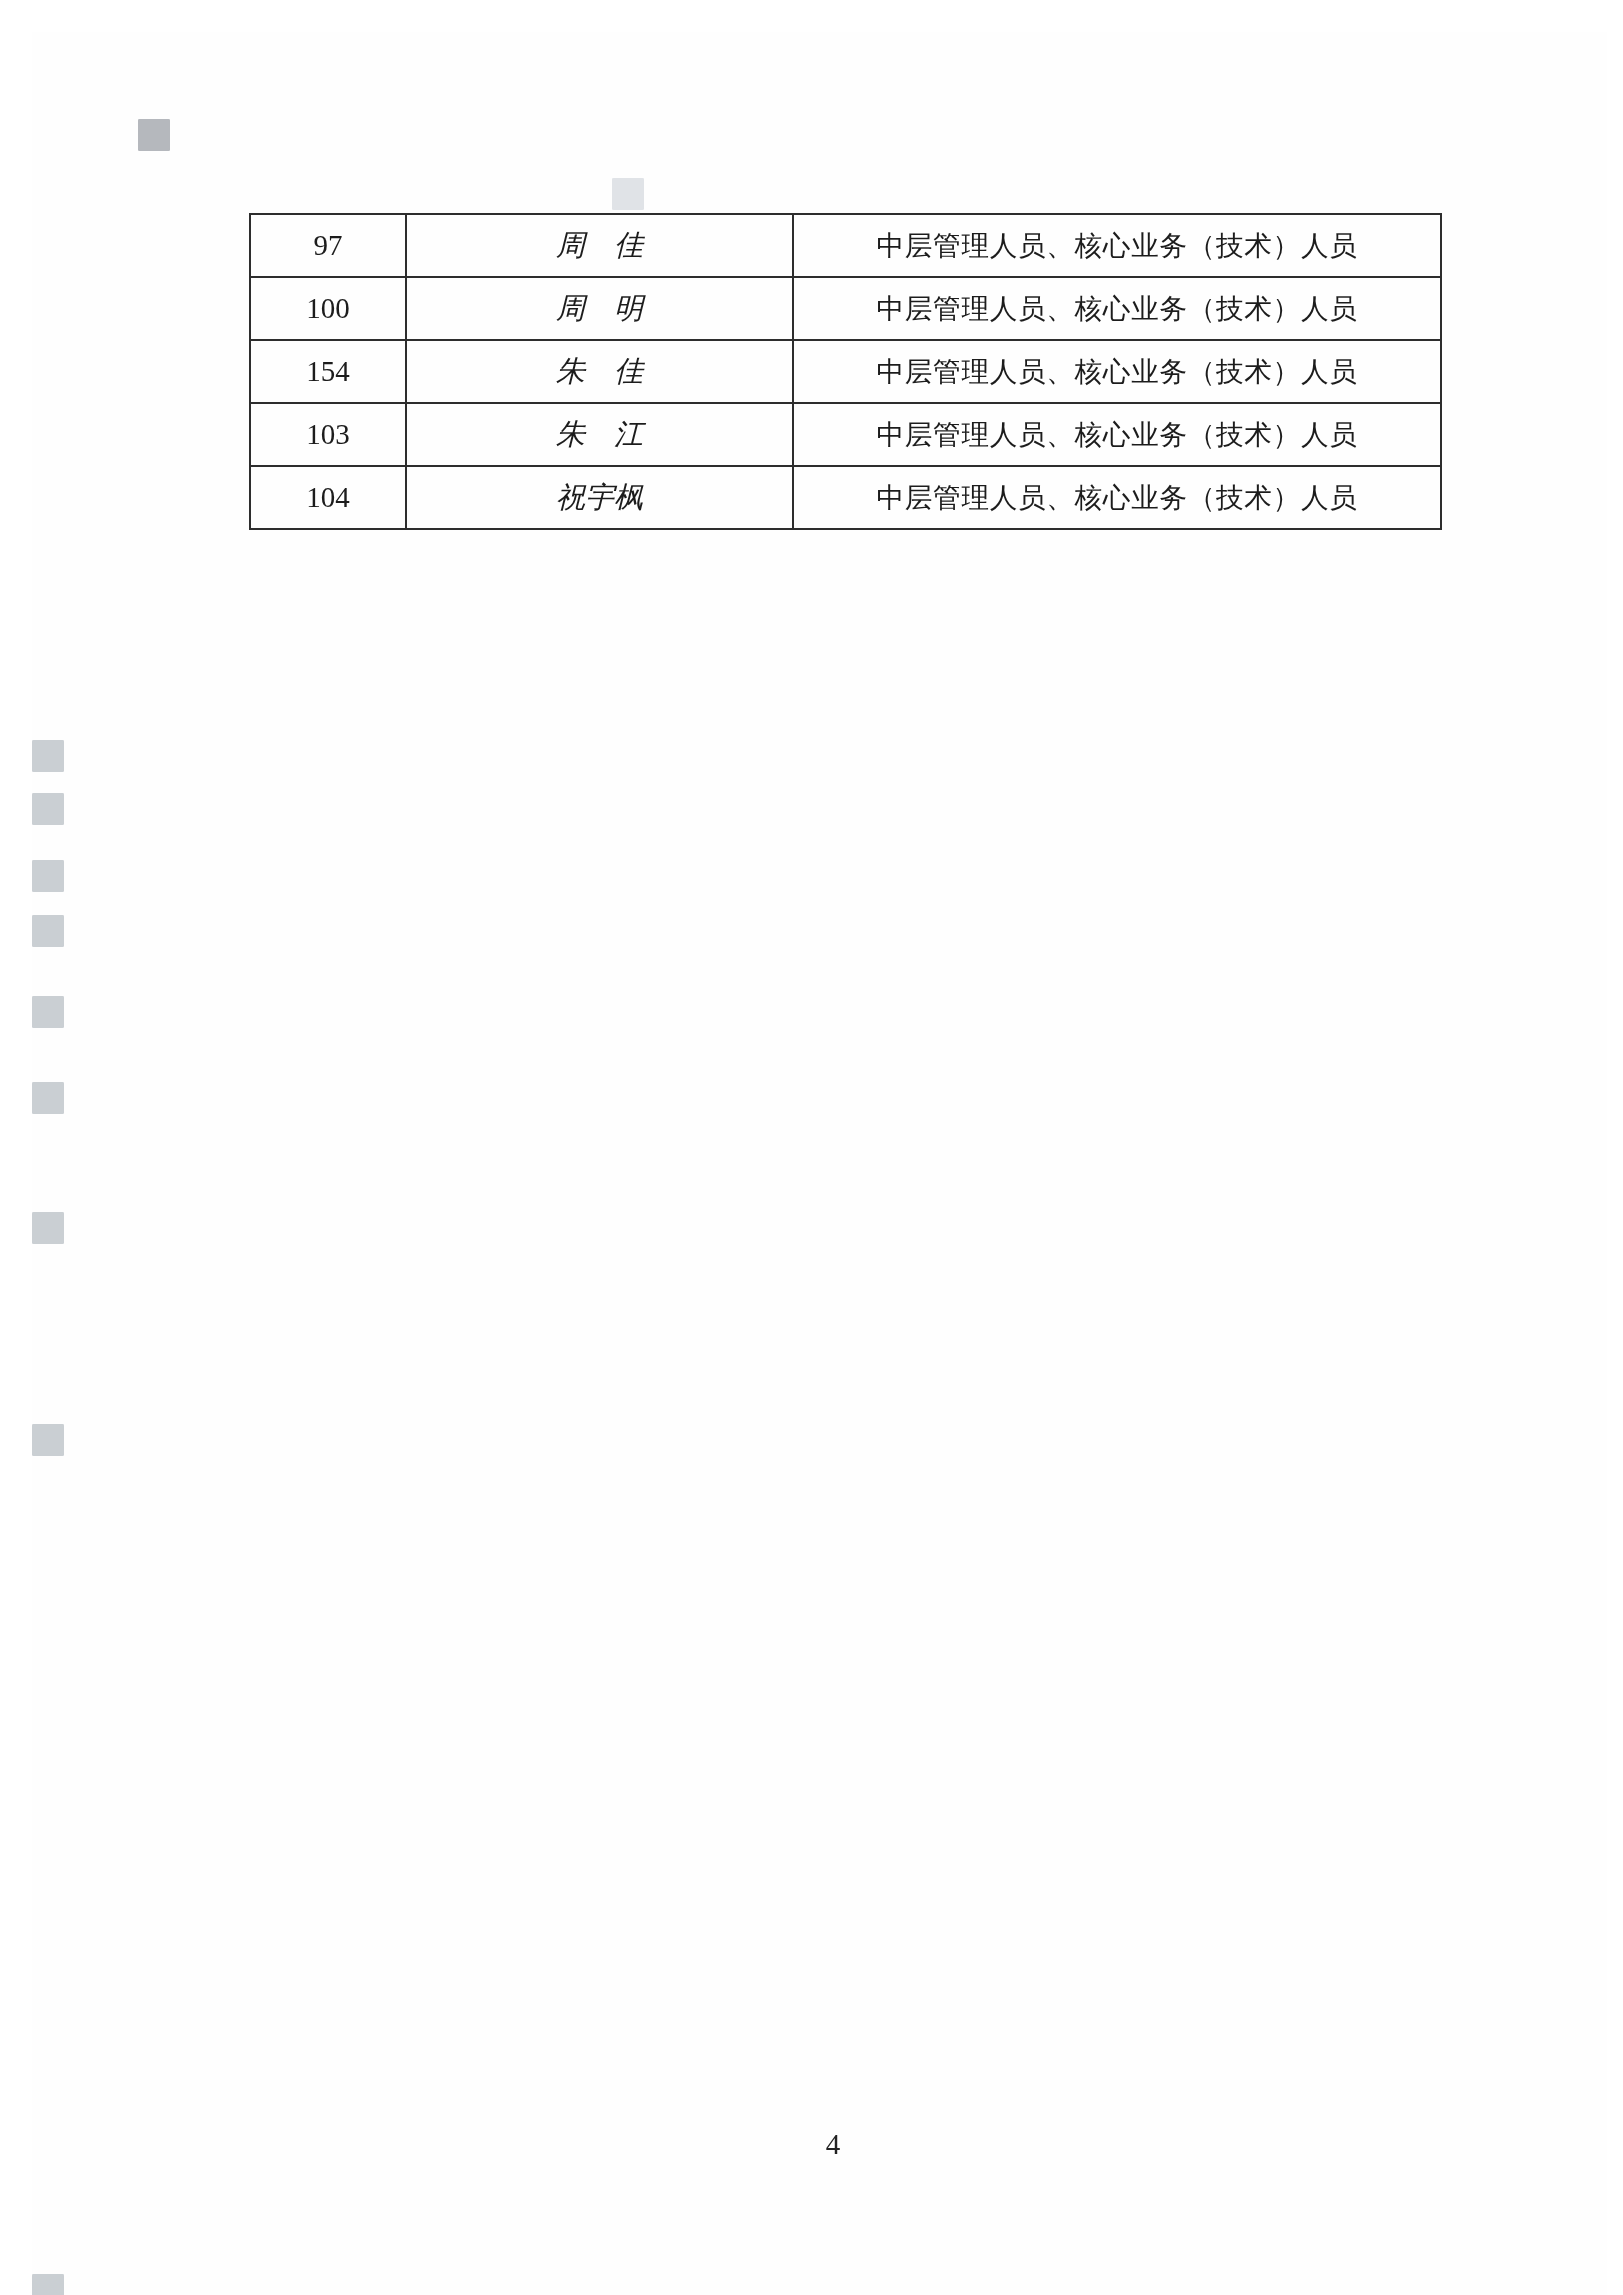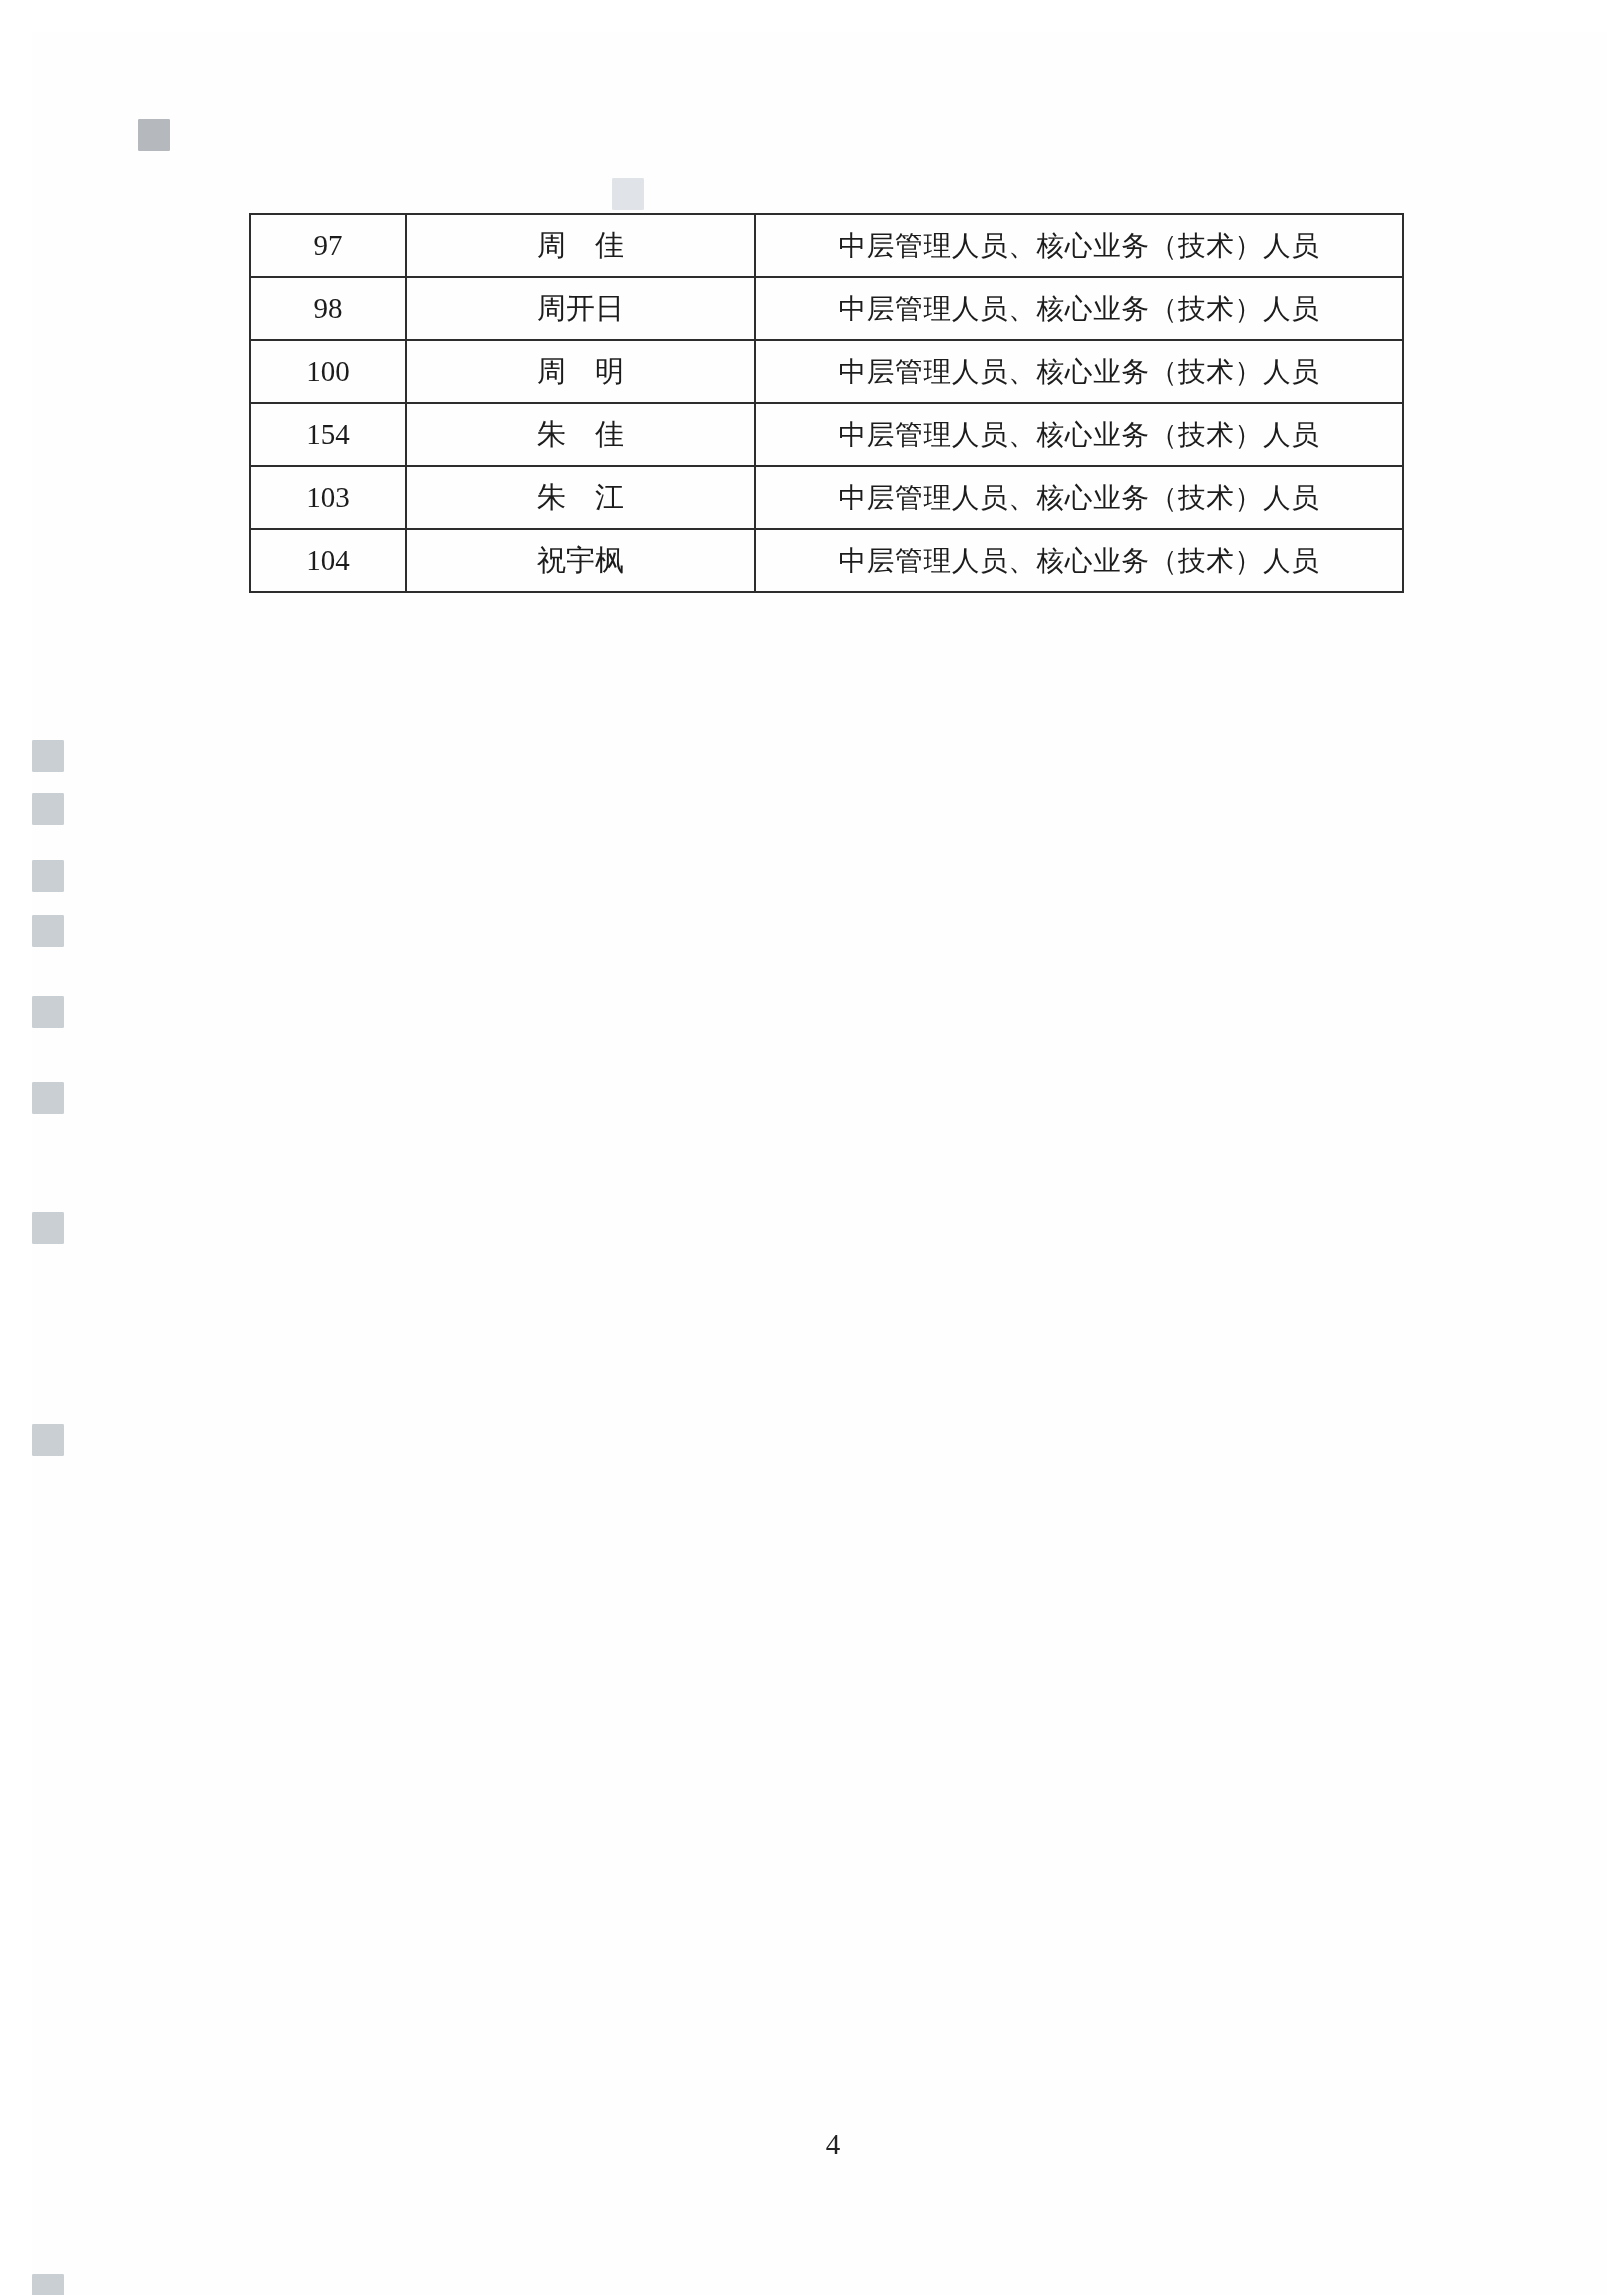--- a/index.html
+++ b/index.html
@@ -33,21 +33,21 @@
     height: 44px;
     text-align: center;
     vertical-align: middle;
     font-size: 29px;
     line-height: 1;
     white-space: nowrap;
     overflow: hidden;
   }
 
   .col-no   { width: 156px; }
-  .col-name { width: 349px; }
+  .col-name { width: 387px; font-style: italic; }
   .col-cat  { width: 648px; }
 
   td.cat-cell { font-size: 27.6px; letter-spacing: 0.7px; }
 
   
   .page-number {
     position: absolute;
     left: 755px;
     top: 2080px;
     width: 92px;
@@ -80,25 +80,20 @@
 <div class="page">
 
   <table class="roster-table">
     <tbody>
       <tr>
         <td class="col-no">97</td>
         <td class="col-name">周　佳</td>
         <td class="col-cat cat-cell">中层管理人员、核心业务（技术）人员</td>
       </tr>
       <tr>
-        <td class="col-no">98</td>
-        <td class="col-name">周开日</td>
-        <td class="col-cat cat-cell">中层管理人员、核心业务（技术）人员</td>
-      </tr>
-      <tr>
         <td class="col-no">100</td>
         <td class="col-name">周　明</td>
         <td class="col-cat cat-cell">中层管理人员、核心业务（技术）人员</td>
       </tr>
       <tr>
         <td class="col-no">154</td>
         <td class="col-name">朱　佳</td>
         <td class="col-cat cat-cell">中层管理人员、核心业务（技术）人员</td>
       </tr>
       <tr>

